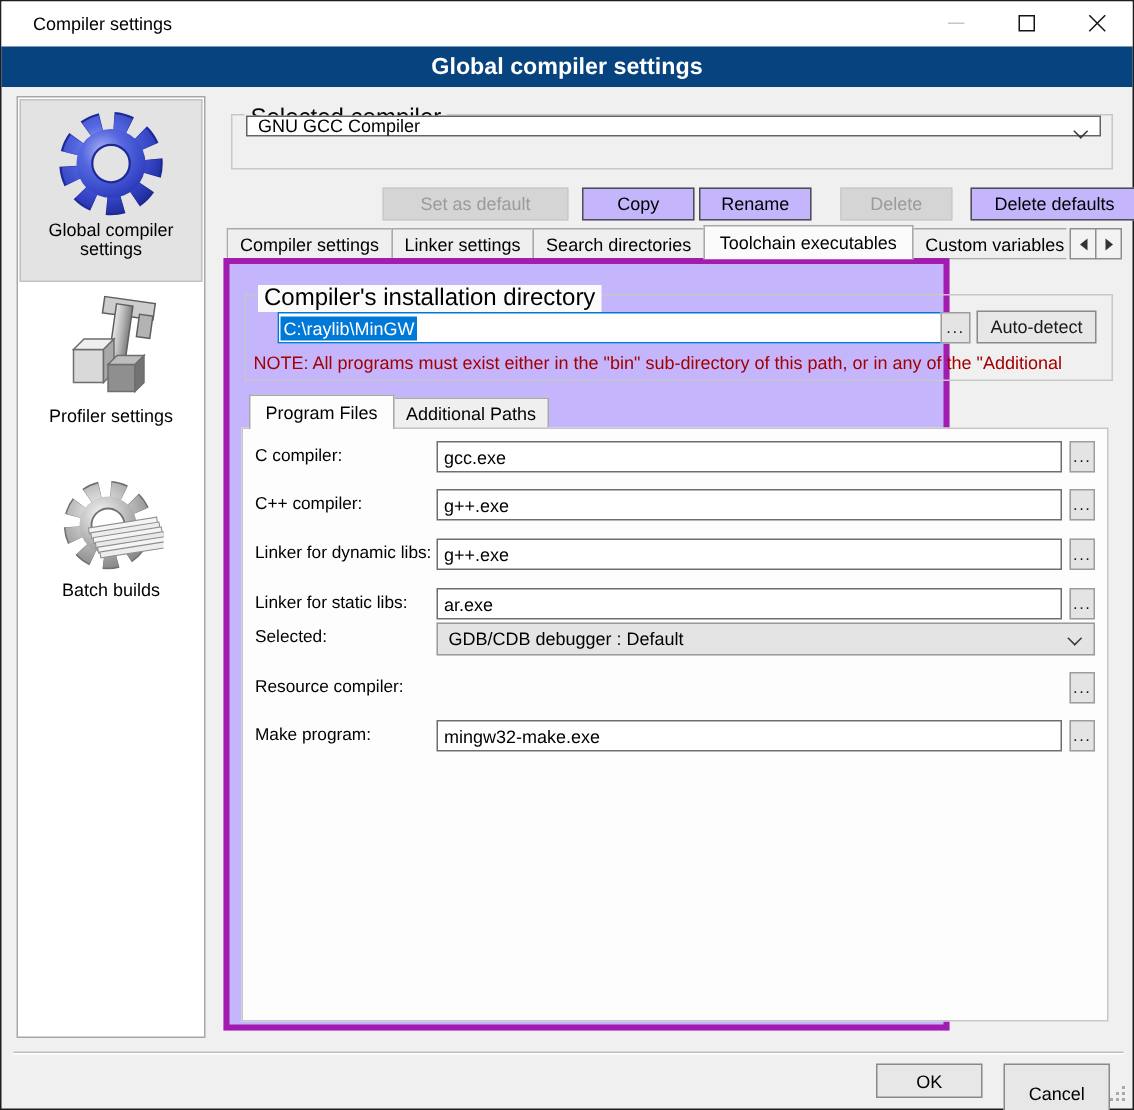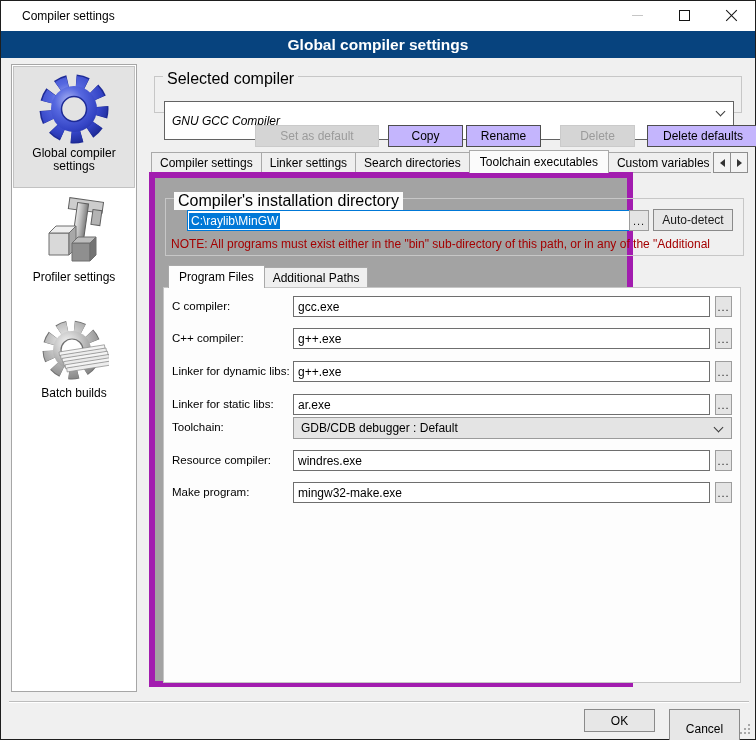--- a/index.html
+++ b/index.html
@@ -27,40 +27,40 @@
   #side-item-0{top:1px;height:122px;padding-top:4px;}
   #side-item-1{top:128px;height:102px;padding-top:4px;}
   #side-item-2{top:252px;height:98px;padding-top:2px;}
   
   .groupbox{position:absolute;border:1px solid #C7C7C7;}
   .gb-legend{position:absolute;top:-7px;left:8px;padding:0 4px;font-size:16px;color:#000;}
   #gb-compiler{left:153px;top:75px;width:588px;height:37px;}
   #gb-compiler .gb-legend{background:#F0F0F0;}
   .combo{background:#fff;border:1px solid #636363;display:flex;align-items:center;padding:0 7px;font-size:12px;position:relative;color:#000;}
   .combo .chev{position:absolute;right:9px;top:6px;width:7px;height:7px;border-right:1.4px solid #3a3a3a;border-bottom:1.4px solid #3a3a3a;transform:rotate(45deg);}
-  #compiler-select{position:absolute;left:9px;top:24px;width:570px;height:39px;font-style:italic;}
+  #compiler-select{position:absolute;left:9px;top:0;width:570px;height:14px;}
   #compiler-buttons{position:absolute;left:254px;top:124px;height:36px;display:flex;}
   .btn{height:22px;display:flex;align-items:center;justify-content:center;font-size:12px;color:#000;background:#c4b5fd;border:1px solid #4E4E4E;cursor:default;}
   .btn.disabled{background:#D5D5D5;color:#9B9B9B;border-color:#CACACA;}
   #compiler-buttons .btn:nth-child(1){width:124px;margin-right:9px;}
   #compiler-buttons .btn:nth-child(2){width:75px;margin-right:3px;}
   #compiler-buttons .btn:nth-child(3){width:75px;margin-right:19px;}
   #compiler-buttons .btn:nth-child(4){width:75px;margin-right:12px;}
   #compiler-buttons .btn:nth-child(5){width:112px;}
   
   #tabs{position:absolute;left:150px;top:149px;width:560px;height:23px;display:flex;align-items:flex-end;overflow:hidden;}
   .tab{flex:0 0 auto;height:21px;padding:0 8px;display:flex;align-items:center;font-size:12px;background:#EFEFEF;border:1px solid #A9A9A9;margin-right:-1px;white-space:nowrap;color:#000;}
   .tab.selected{height:23px;padding:0 10px;background:#FBFBFB;border-bottom:none;position:relative;z-index:3;}
   .tab-arrows{position:absolute;left:712px;top:151px;display:flex;}
   .arrow-btn{width:18px;height:21px;background:#F3F3F3;border:1px solid #8E8E8E;display:flex;align-items:center;justify-content:center;}
   .arrow-btn + .arrow-btn{margin-left:-1px;}
   .tri-l{width:0;height:0;border-top:4px solid transparent;border-bottom:4px solid transparent;border-right:5px solid #333;}
   .tri-r{width:0;height:0;border-top:4px solid transparent;border-bottom:4px solid transparent;border-left:5px solid #333;}
   
-  #toolchain-panel{position:absolute;left:148px;top:171px;width:484px;height:515px;background:#a3a3a3;border:6px solid #a21caf;}
+  #toolchain-panel{position:absolute;left:148px;top:171px;width:484px;height:515px;background:#c4b5fd;border:4px solid #a21caf;}
   #gb-install{left:10px;top:20px;width:579px;height:58px;}
   #gb-install .gb-legend{background:#FBFBFB;}
   .path-input{position:absolute;left:21px;top:11px;width:448px;height:21px;background:#fff;border:1px solid var(--focus-border,#0078D7);font-size:12px;display:flex;align-items:center;padding-left:1px;}
   .path-input .sel{background:var(--selection-bg,#0078D7);color:var(--selection-text,#fff);padding:1px 2px;}
   .mini-btn{position:absolute;background:#E4E4E4;border:1px solid #9D9D9D;font-size:11px;display:flex;align-items:center;justify-content:center;color:#1a1a1a;}
   #install-browse{left:463px;top:11px;width:20px;height:21px;letter-spacing:1px;}
   #autodetect-btn{left:487px;top:10px;width:80px;height:22px;font-size:12px;background:#E7E7E7;border-color:#8A8A8A;}
   #install-note{position:absolute;left:5px;top:38px;width:570px;font-size:12px;color:var(--note-color,#A40000);white-space:nowrap;overflow:hidden;}
   
   #subtabs{position:absolute;left:13px;top:87px;height:23px;display:flex;align-items:flex-end;}
@@ -240,29 +240,28 @@
           <span class="flabel">Linker for dynamic libs:</span>
           <div class="ftext">g++.exe</div>
           <div class="mini-btn fbrowse">...</div>
         </div>
         <div class="frow">
           <span class="flabel">Linker for static libs:</span>
           <div class="ftext">ar.exe</div>
           <div class="mini-btn fbrowse">...</div>
         </div>
         <div class="frow">
-          <span class="flabel">Toolchain:</span>
+          <span class="flabel">Selected:</span>
           <div class="combo fcombo">
             <span>GDB/CDB debugger : Default</span>
             <span class="chev"></span>
           </div>
         </div>
         <div class="frow">
           <span class="flabel">Resource compiler:</span>
-          <div class="ftext">windres.exe</div>
           <div class="mini-btn fbrowse">...</div>
         </div>
         <div class="frow">
           <span class="flabel">Make program:</span>
           <div class="ftext">mingw32-make.exe</div>
           <div class="mini-btn fbrowse">...</div>
         </div>
       </div>
   </div>
 

